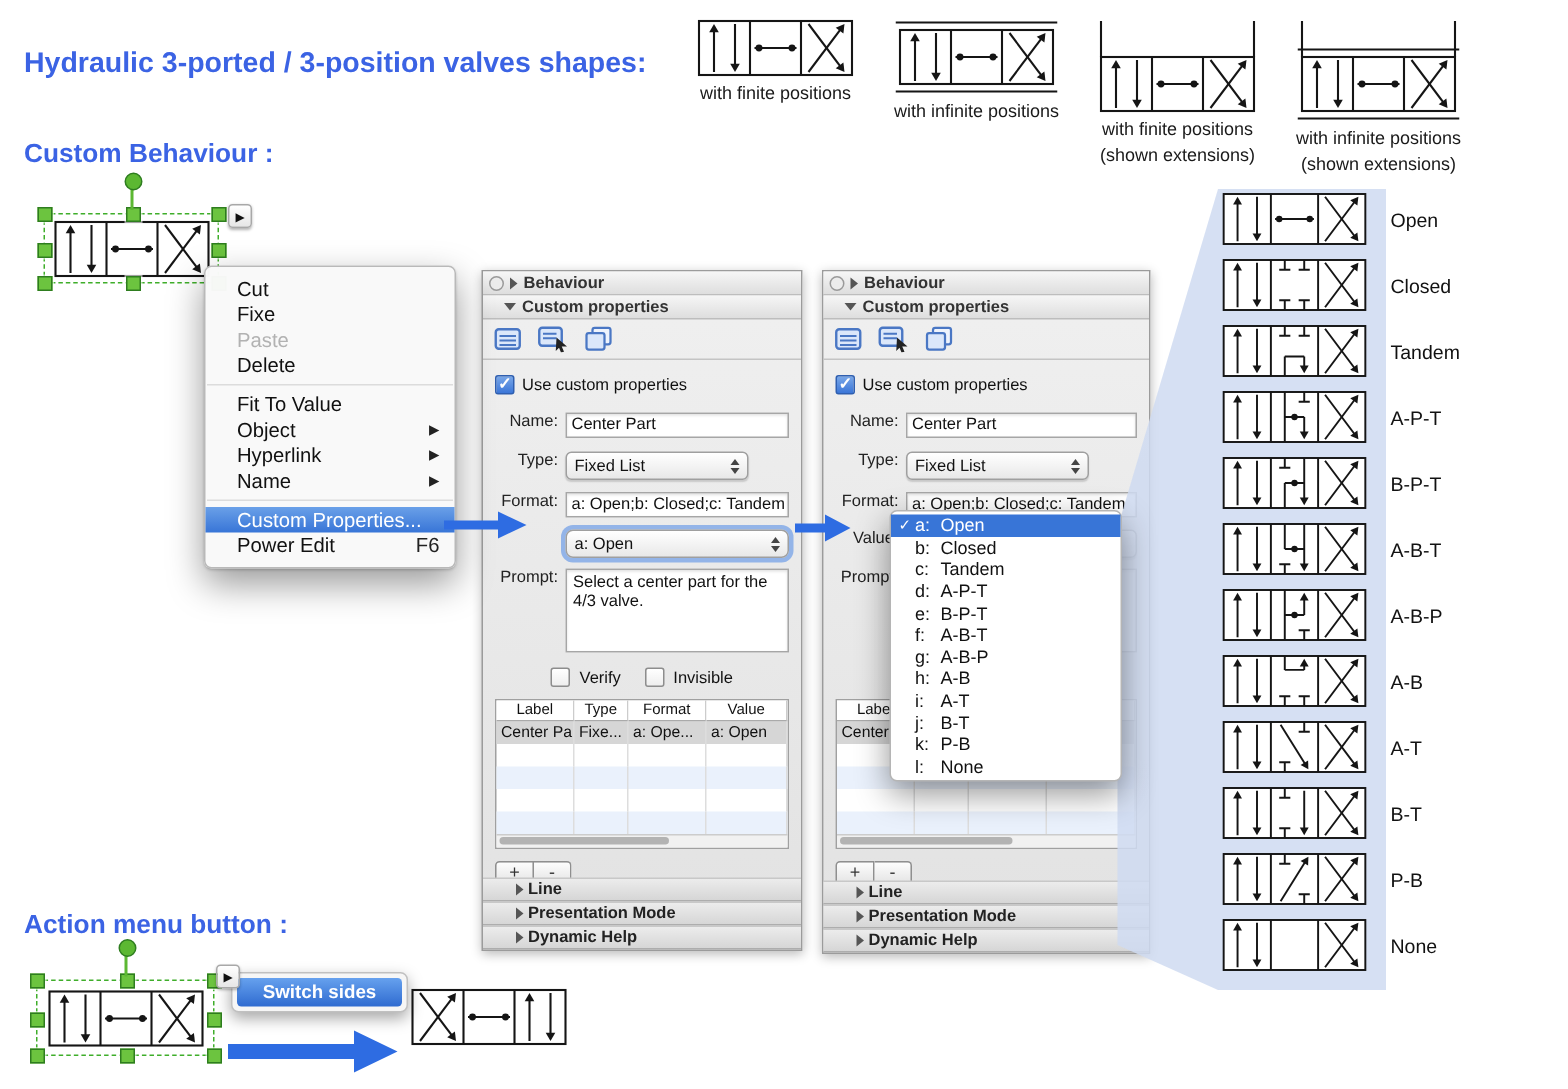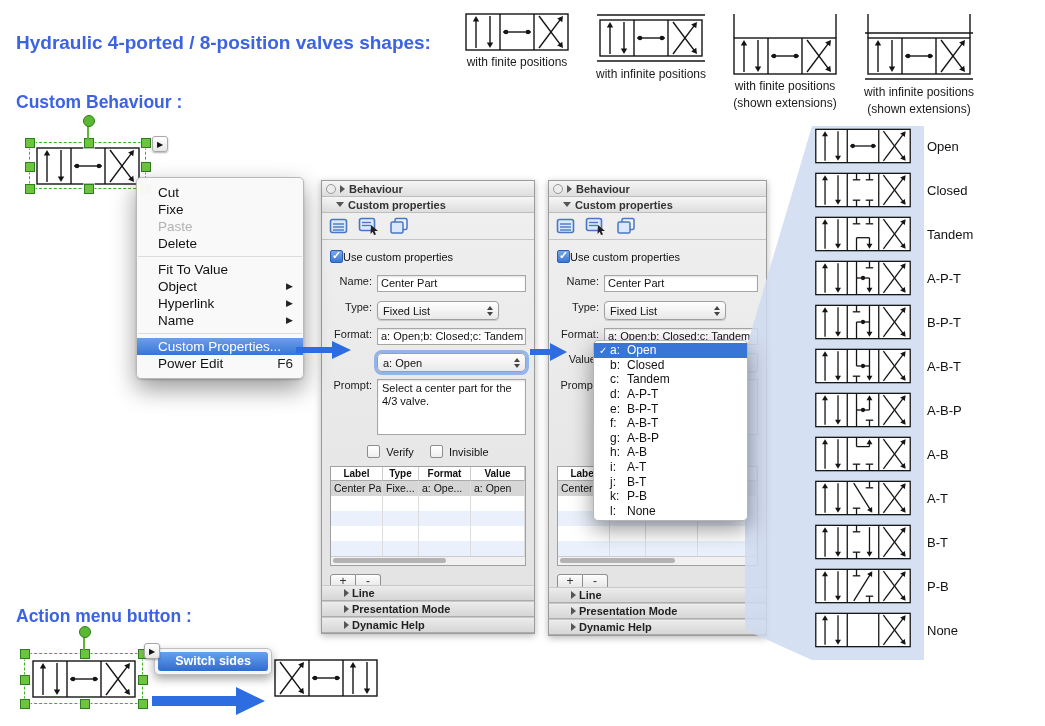--- a/index.html
+++ b/index.html
@@ -35,30 +35,30 @@
   .f-label{width:42px;text-align:right;margin-right:5px;flex:none;color:#222}
   .f-input{flex:1;background:#fff;border:1px solid #a6a6a6;height:15px;line-height:15px;
            padding:0 3px;box-shadow:inset 0 1px 2px rgba(0,0,0,.12);white-space:nowrap;overflow:hidden}
   .f-select{flex:1;display:flex;align-items:center;background:linear-gradient(#fff,#e8e8e8);
             border:1px solid #9f9f9f;border-radius:4px;height:17px;padding:0 5px;box-shadow:0 1px 1px rgba(0,0,0,.15)}
   .f-select.narrow{flex:none;width:110px}
   .stepper{margin-left:auto;display:flex;flex-direction:column;gap:2px;align-items:center}
   .st-up{width:0;height:0;border-bottom:4px solid #444;border-left:3.5px solid transparent;border-right:3.5px solid transparent}
   .st-dn{width:0;height:0;border-top:4px solid #444;border-left:3.5px solid transparent;border-right:3.5px solid transparent}
   .focus-ring{box-shadow:0 0 0 3px rgba(100,150,230,.65);border-radius:5px}
-  .chk-row{display:flex;align-items:center;}
+  .chk-row{display:flex;align-items:center;gap:5px}
   .chk{width:11px;height:11px;border:1px solid #8d8d8d;border-radius:2px;flex:none;
        background:linear-gradient(#fff,#eee);position:relative}
   .chk.on{background:linear-gradient(#79a7e8,#3b76d8);border-color:#2f5fb0}
   .chk.on::after{content:"✓";position:absolute;left:1px;top:-2px;color:#fff;font-size:11px;font-weight:bold}
   .prompt-box{flex:1;background:#fff;border:1px solid #a6a6a6;height:50px;padding:2px 4px;
               box-shadow:inset 0 1px 2px rgba(0,0,0,.12);line-height:13px}
   .ptable{border:1px solid #a0a0a0;background:#fff}
   .t-grid{display:grid;grid-template-columns:52px 36px 52px 1fr}
-  .t-h{height:13px;line-height:13px;font-size:10px;font-weight:bold;text-align:center;
+  .t-h{height:13px;line-height:13px;font-size:10px;font-weight:normal;text-align:center;
        border-right:1px solid #ccc;border-bottom:1px solid #aaa;background:#fff;overflow:hidden}
   .t-c{height:15px;line-height:15px;font-size:10.5px;padding:0 3px;border-right:1px solid #ddd;
        white-space:nowrap;overflow:hidden}
   .row-sel{background:#d6d6d6}
   .row-alt{background:#eaf1fc}
   .hscroll{height:8px;background:#f1f1f1;border-top:1px solid #ccc;position:relative}
   .hthumb{position:absolute;left:2px;top:1px;width:58%;height:5px;border-radius:3px;background:#b3b3b3}
   .pm-btns{display:flex}
   .pmb{width:24px;height:15px;border:1px solid #8f8f8f;background:linear-gradient(#fdfdfd,#e2e2e2);
        font-size:12px;line-height:13px;text-align:center;color:#333}
@@ -89,21 +89,21 @@
   
   .ss-box{position:absolute;background:#f6f6f6;border:1px solid #c0c0c0;border-radius:5px;
           box-shadow:0 4px 10px rgba(0,0,0,.35);padding:3px}
   .ss-btn{background:linear-gradient(#66a1ee,#2f6bd0);border-radius:3px;color:#fff;font-weight:bold;
           font-size:12.5px;height:19px;line-height:19px;text-align:center;padding:0 14px;white-space:nowrap}
   .blue-arrow{fill:#2e6ce2}
 </style>
 </head>
 <body>
 
-<div class="abs heading" style="left:16px;top:32px;font-size:19px">Hydraulic 4-ported / 8-position valves shapes:</div>
+<div class="abs heading" style="left:16px;top:32px;font-size:19px">Hydraulic 3-ported / 3-position valves shapes:</div>
 <div class="abs heading" style="left:16px;top:92px;font-size:17.5px">Custom Behaviour :</div>
 <div class="abs heading" style="left:16px;top:606px;font-size:17.5px">Action menu button :</div>
 
 <svg class="abs" style="left:0;top:0;z-index:3;pointer-events:none" width="1045" height="726">
   <polygon points="745,352 812,126 924,126 924,660 812,660 745,630" fill="#cfdaf1" fill-opacity="0.85"></polygon>
 </svg>
 
 <div class="abs" style="left:450px;top:12px;display:flex;z-index:2" id="top-valves">
     <div class="valve-fig">
       <svg width="108" height="40" viewBox="0 0 108 40">

